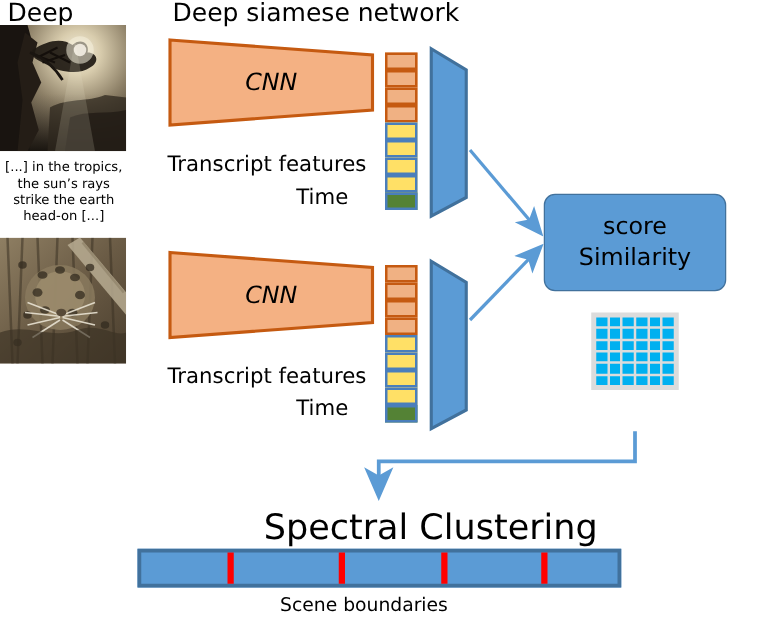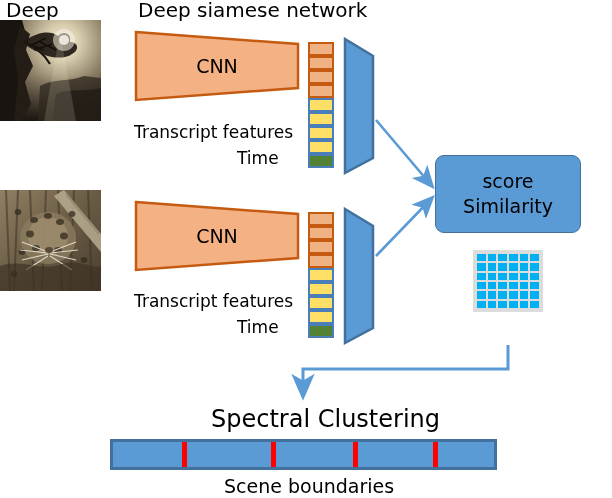--- a/index.html
+++ b/index.html
@@ -40,21 +40,21 @@
   .caption {
     position: absolute;
     width: 104px;
     text-align: center;
     font-size: 10.5px;
     line-height: 13px;
     color: #000;
   }
 
   
-  .cnn-wrap { position: absolute; }
+  .cnn-wrap { position: absolute; font-style: italic; }
   .cnn-wrap svg { display: block; }
   .cnn-label {
     position: absolute;
     left: 0; right: 0;
     text-align: center;
     font-size: 19px;
     color: #000;
   }
 
   
@@ -118,21 +118,21 @@
   .matrix-label {
     position: absolute;
     font-size: 13px;
     white-space: nowrap;
     color: #000;
   }
 
   
   .spectral-label {
     position: absolute;
-    font-size: 24px;
+    font-size: 28px;
     white-space: nowrap;
     color: #000;
     text-align: right;
   }
 
   .timeline {
     position: absolute;
     background: #5b9bd5;
     border: 3px solid #41719c;
     box-sizing: border-box;
@@ -140,21 +140,21 @@
   .boundary {
     position: absolute;
     top: 0;
     bottom: 0;
     width: 5px;
     background: #ff0000;
   }
 
   .scene-label {
     position: absolute;
-    font-size: 19px;
+    font-size: 15px;
     white-space: nowrap;
     color: #000;
   }
 
   
   #connectors {
     position: absolute;
     left: 0; top: 0;
     width: 612px; height: 498px;
     pointer-events: none;
@@ -193,20 +193,21 @@
       <path d="M24 22 C34 26, 44 34, 50 44" stroke="#1a1510" stroke-width="2.2" fill="none"></path>
 
       <path d="M40 66 C54 58, 70 62, 84 56 L101 58 L101 101 L38 101 Z" fill="#2e271d" opacity="0.75"></path>
       <path d="M56 74 C70 68, 84 72, 101 68 L101 101 L52 101 Z" fill="#221c15" opacity="0.8"></path>
 
       <path d="M60 12 L44 101 L76 101 Z" fill="#efe6cc" opacity="0.16"></path>
       <circle cx="64" cy="20" r="11" fill="#f6f0dc" opacity="0.55"></circle>
       <circle cx="64" cy="20" r="5" fill="#fffaf0" opacity="0.8"></circle>
     </svg>
   </div>
+  <div class="caption" style="left:-1px; top:128px;">[...] in the tropics, the sun’s rays strike the earth head-on [...]</div>
 
   <div class="thumb" style="left:0px; top:190px;">
     <svg width="101" height="101" viewBox="0 0 101 101">
       <defs>
         <linearGradient id="bark2" x1="0" y1="0" x2="1" y2="1">
           <stop offset="0%" stop-color="#8f7f63"></stop>
           <stop offset="50%" stop-color="#6a5b45"></stop>
           <stop offset="100%" stop-color="#4a3e2e"></stop>
         </linearGradient>
       </defs>

